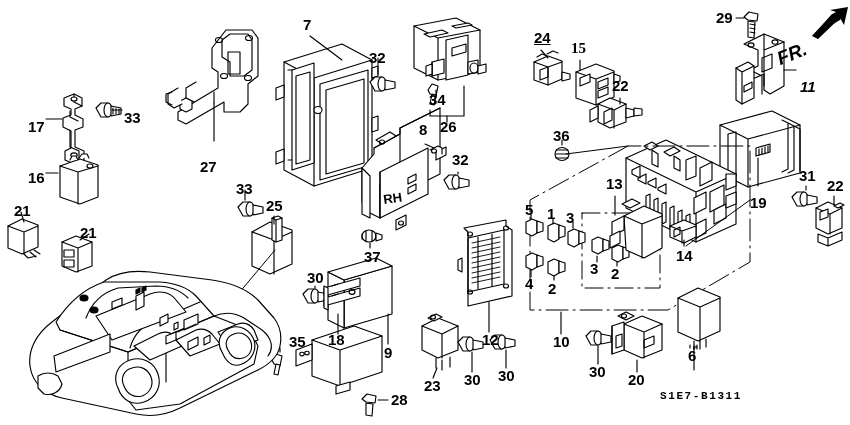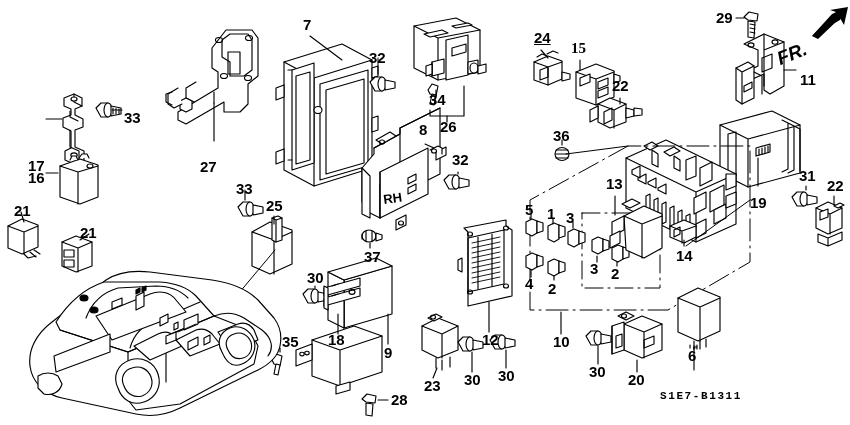--- a/index.html
+++ b/index.html
@@ -496,41 +496,41 @@
 
     </g>
   </svg>
 
   <div class="fr" style="left:782px;top:48px;">FR.</div>
   <svg style="position:absolute;left:806px;top:6px;width:44px;height:34px;" viewBox="0 0 44 34">
     <path d="M6,30 L30,6 L24,4 L42,1 L38,19 L34,12 L12,33 Z" fill="#000"></path>
     <path d="M6,30 L34,14 L40,2 L26,8 Z" fill="#000"></path>
   </svg>
 
-  <div class="lbl" style="left:28px;top:119px;margin-top:39px;">17</div>
+  <div class="lbl" style="left:28px;top:119px;">17</div>
   <div class="lbl" style="left:124px;top:110px;">33</div>
   <div class="lbl" style="left:28px;top:170px;text-align:right;">16</div>
   <div class="lbl" style="left:14px;top:203px;">21</div>
   <div class="lbl" style="left:80px;top:225px;">21</div>
   <div class="lbl" style="left:200px;top:147px;margin-top:12px;">27</div>
   <div class="lbl" style="left:303px;top:17px;">7</div>
   <div class="lbl" style="left:369px;top:50px;">32</div>
   <div class="lbl" style="left:236px;top:181px;">33</div>
   <div class="lbl" style="left:266px;top:198px;">25</div>
   <div class="lbl" style="left:419px;top:122px;">8</div>
   <div class="lbl" style="left:452px;top:152px;">32</div>
   <div class="lbl" style="left:364px;top:249px;">37</div>
   <div class="lbl" style="left:429px;top:92px;">34</div>
   <div class="lbl" style="left:440px;top:119px;">26</div>
   <div class="lbl" style="left:534px;top:30px;text-decoration:underline;">24</div>
   <div class="lbl" style="left:571px;top:41px;font-family:Liberation Serif, serif;">15</div>
   <div class="lbl" style="left:612px;top:78px;">22</div>
   <div class="lbl" style="left:553px;top:128px;text-align:center;">36</div>
   <div class="lbl" style="left:716px;top:10px;">29</div>
-  <div class="lbl" style="left:800px;top:72px;">11</div>
+  <div class="lbl" style="left:800px;top:79px;font-style:italic;">11</div>
   <div class="lbl" style="left:750px;top:188px;margin-top:7px;">19</div>
   <div class="lbl" style="left:799px;top:168px;">31</div>
   <div class="lbl" style="left:827px;top:178px;">22</div>
   <div class="lbl" style="left:606px;top:176px;">13</div>
   <div class="lbl" style="left:525px;top:202px;">5</div>
   <div class="lbl" style="left:547px;top:206px;">1</div>
   <div class="lbl" style="left:566px;top:210px;">3</div>
   <div class="lbl" style="left:525px;top:276px;">4</div>
   <div class="lbl" style="left:548px;top:281px;">2</div>
   <div class="lbl" style="left:590px;top:261px;">3</div>
@@ -540,18 +540,18 @@
   <div class="lbl" style="left:553px;top:334px;">10</div>
   <div class="lbl" style="left:464px;top:372px;">30</div>
   <div class="lbl" style="left:424px;top:378px;">23</div>
   <div class="lbl" style="left:498px;top:368px;">30</div>
   <div class="lbl" style="left:589px;top:364px;">30</div>
   <div class="lbl" style="left:628px;top:372px;">20</div>
   <div class="lbl" style="left:688px;top:348px;">6</div>
   <div class="lbl" style="left:307px;top:270px;">30</div>
   <div class="lbl" style="left:384px;top:345px;">9</div>
   <div class="lbl" style="left:328px;top:332px;">18</div>
-  <div class="lbl" style="left:282px;top:334px;">35</div>
+  <div class="lbl" style="left:289px;top:334px;">35</div>
   <div class="lbl" style="left:391px;top:392px;text-align:center;">28</div>
 
   <div class="code" style="left:660px;top:390px;">S1E7-B1311</div>
 
 </div>
 
 </body></html>

